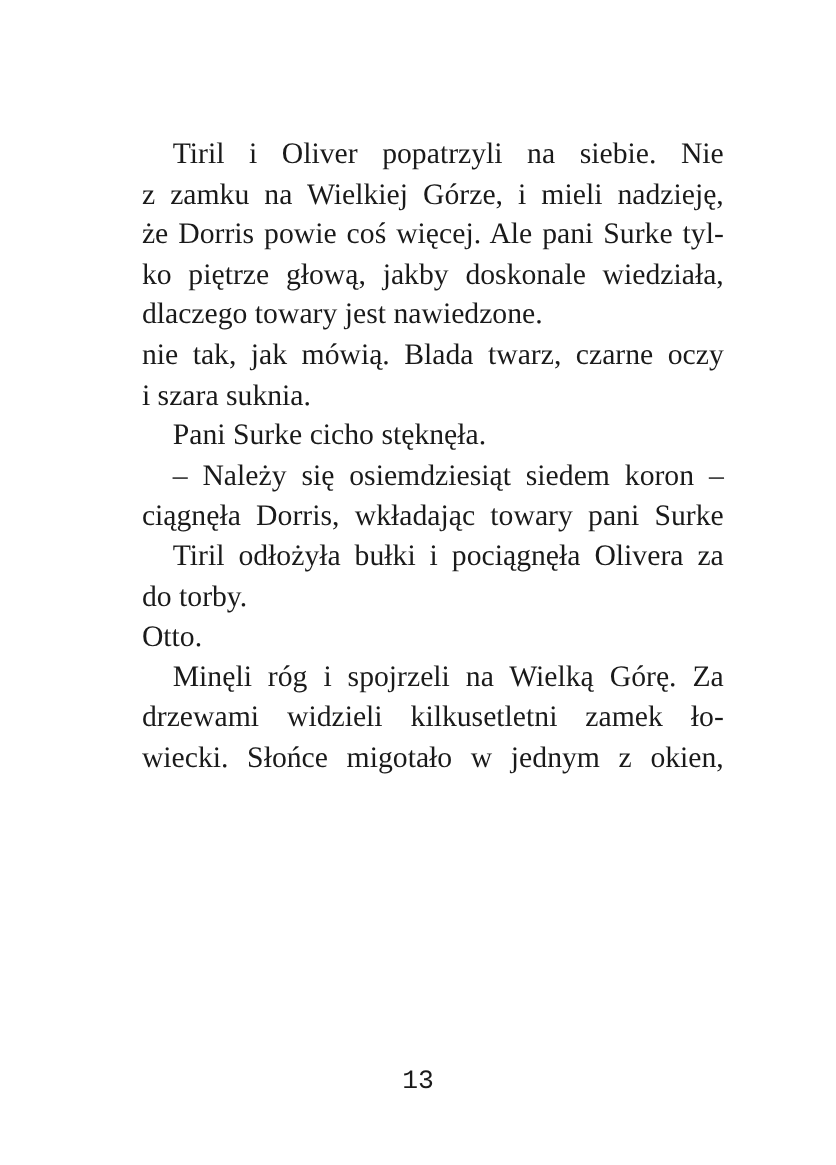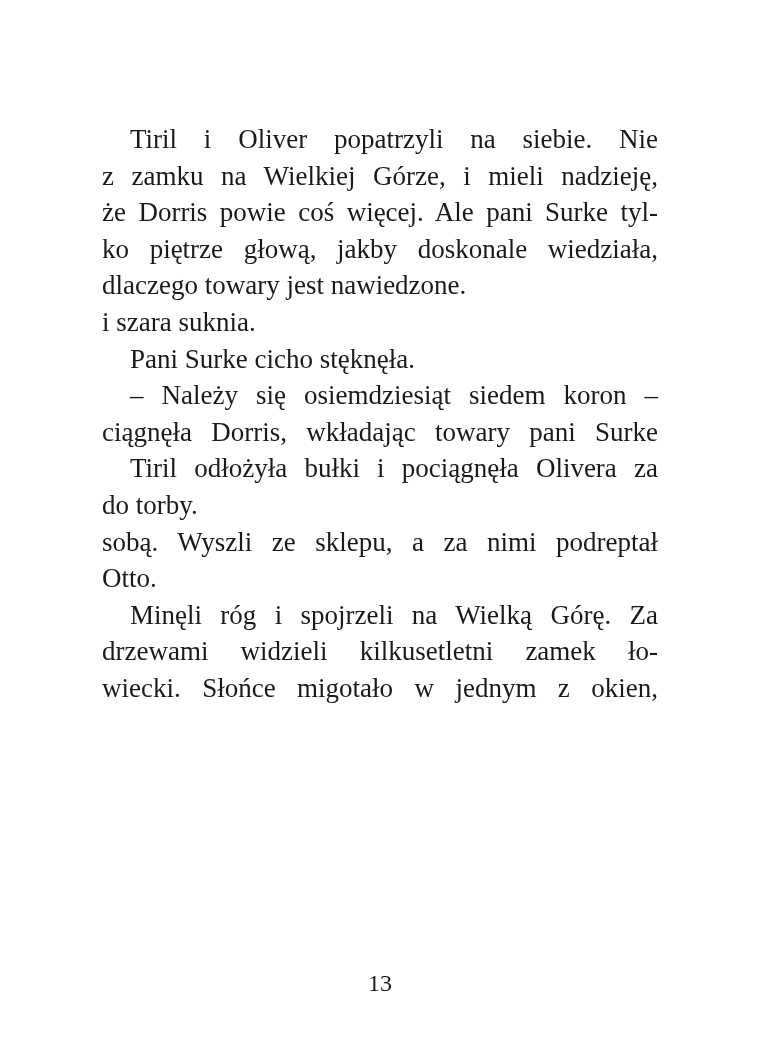--- a/index.html
+++ b/index.html
@@ -8,47 +8,47 @@
     position: absolute; left: 0; top: 0; width: 760px; height: 1059px; background: #fff;
   }
   .text-block {
     position: absolute; left: 102px; top: 121px; width: 556px;
     font-family: "Liberation Serif", "DejaVu Serif", serif;
     font-size: 27px; color: #1a1a1a;
   }
   .line {
     height: 36.6px; line-height: 36.6px;
     text-align: justify; text-align-last: justify;
-    white-space: nowrap; overflow: visible;
+    white-space: nowrap; overflow: visible; margin-left: 27px;
   }
   .line.last { text-align-last: left; }
   .line.indent { padding-left: 28px; }
   .page-number {
     position: absolute; left: 0; width: 760px; top: 970px;
     text-align: center;
-    font-family: Liberation Serif, serif;
+    font-family: Liberation Mono, monospace;
     font-size: 24px; color: #1a1a1a;
   }
 </style>
 </head>
 <body>
 
 <div class="page">
   <div class="text-block">
     <div class="line indent">Tiril i Oliver popatrzyli na siebie. Nie</div>
     <div class="line">z zamku na Wielkiej Górze, i mieli nadzieję,</div>
     <div class="line">że Dorris powie coś więcej. Ale pani Surke tyl-</div>
     <div class="line">ko piętrze głową, jakby doskonale wiedziała,</div>
     <div class="line last">dlaczego towary jest nawiedzone.</div>
+    <div class="line">nie tak, jak mówią. Blada twarz, czarne oczy</div>
     <div class="line last">i szara suknia.</div>
     <div class="line indent last">Pani Surke cicho stęknęła.</div>
     <div class="line indent">– Należy się osiemdziesiąt siedem koron –</div>
     <div class="line">ciągnęła Dorris, wkładając towary pani Surke</div>
     <div class="line indent">Tiril odłożyła bułki i pociągnęła Olivera za</div>
     <div class="line last">do torby.</div>
-    <div class="line">sobą. Wyszli ze sklepu, a za nimi podreptał</div>
     <div class="line last">Otto.</div>
     <div class="line indent">Minęli róg i spojrzeli na Wielką Górę. Za</div>
     <div class="line">drzewami widzieli kilkusetletni zamek ło-</div>
     <div class="line">wiecki. Słońce migotało w jednym z okien,</div>
   </div>
   <div class="page-number">13</div>
 </div>
 
 </body></html>

